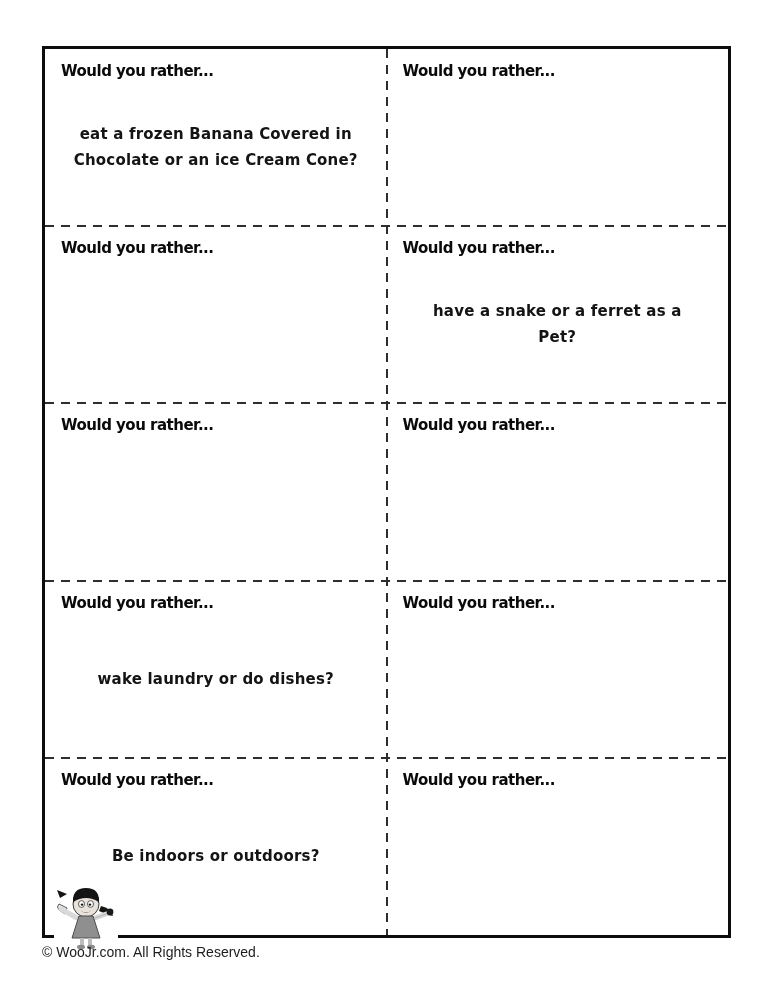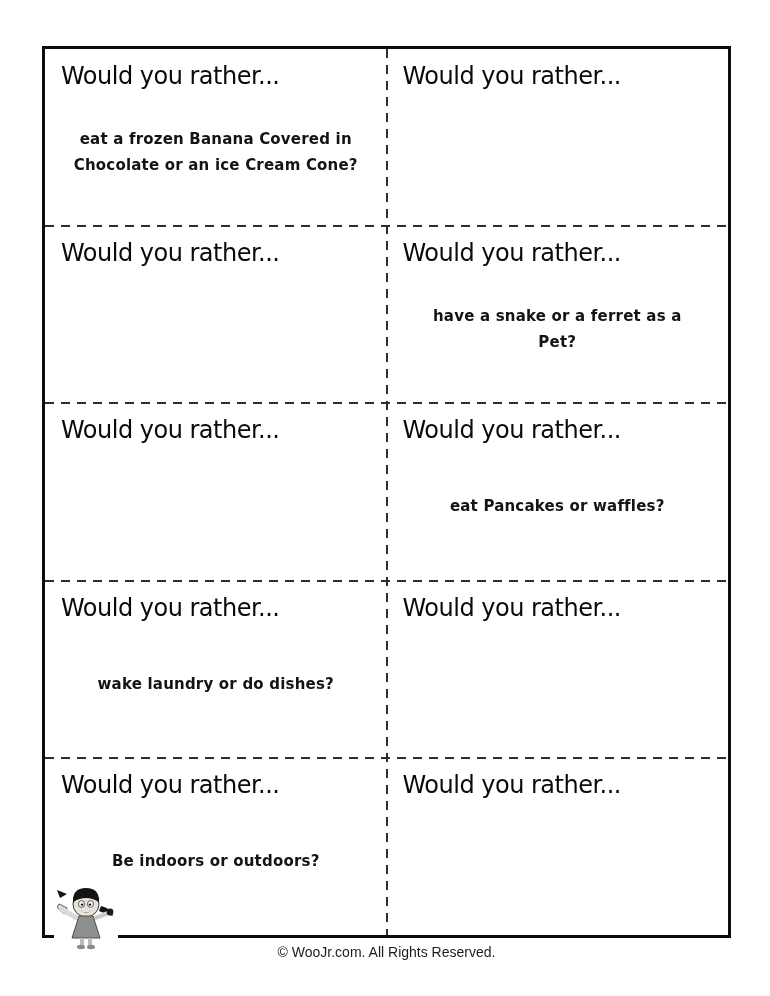--- a/index.html
+++ b/index.html
@@ -18,22 +18,22 @@
     display:grid;
     grid-template-columns:1fr 1fr;
     grid-template-rows:repeat(5, 1fr);
   }
 
   .card { display:flex; flex-direction:column; overflow:hidden; }
 
   .card-title {
     padding:13px 10px 0 16px;
     font-family:"DejaVu Sans", sans-serif;
-    font-weight:400;
-    font-size:24px;
+    font-weight:700;
+    font-size:15px;
     letter-spacing:-0.5px;
     color:#0a0a0a;
     white-space:nowrap;
   }
 
   .question-wrap {
     flex:1; display:flex; align-items:center; justify-content:center;
     padding:0 26px 12px 26px;
   }
 
@@ -64,21 +64,21 @@
   .h-div.r3 { top:calc(60% - 1px); }
   .h-div.r4 { top:calc(80% - 1px); }
 
   .mascot {
     position:absolute; left:8px; bottom:-17px;
     width:68px; height:72px;
   }
 
   .footer {
     position:absolute; left:42px; top:944px; width:689px;
-    text-align:center;
+    text-align:left;
     font-family:"Liberation Sans", sans-serif;
     font-size:14px;
     color:#1c1c1c;
   }
 </style>
 </head>
 <body>
 
 <div class="sheet">
   <div class="grid">
@@ -105,23 +105,20 @@
           <div class="question">have a snake or a ferret as a Pet?</div>
         </div>
     </div>
 
     <div class="card">
       <div class="card-title">Would you rather...</div>
     </div>
 
     <div class="card">
       <div class="card-title">Would you rather...</div>
-      <div class="question-wrap">
-          <div class="question">eat Pancakes or waffles?</div>
-        </div>
     </div>
 
     <div class="card">
       <div class="card-title">Would you rather...</div>
       <div class="question-wrap">
           <div class="question">wake laundry or do dishes?</div>
         </div>
     </div>
 
     <div class="card">

